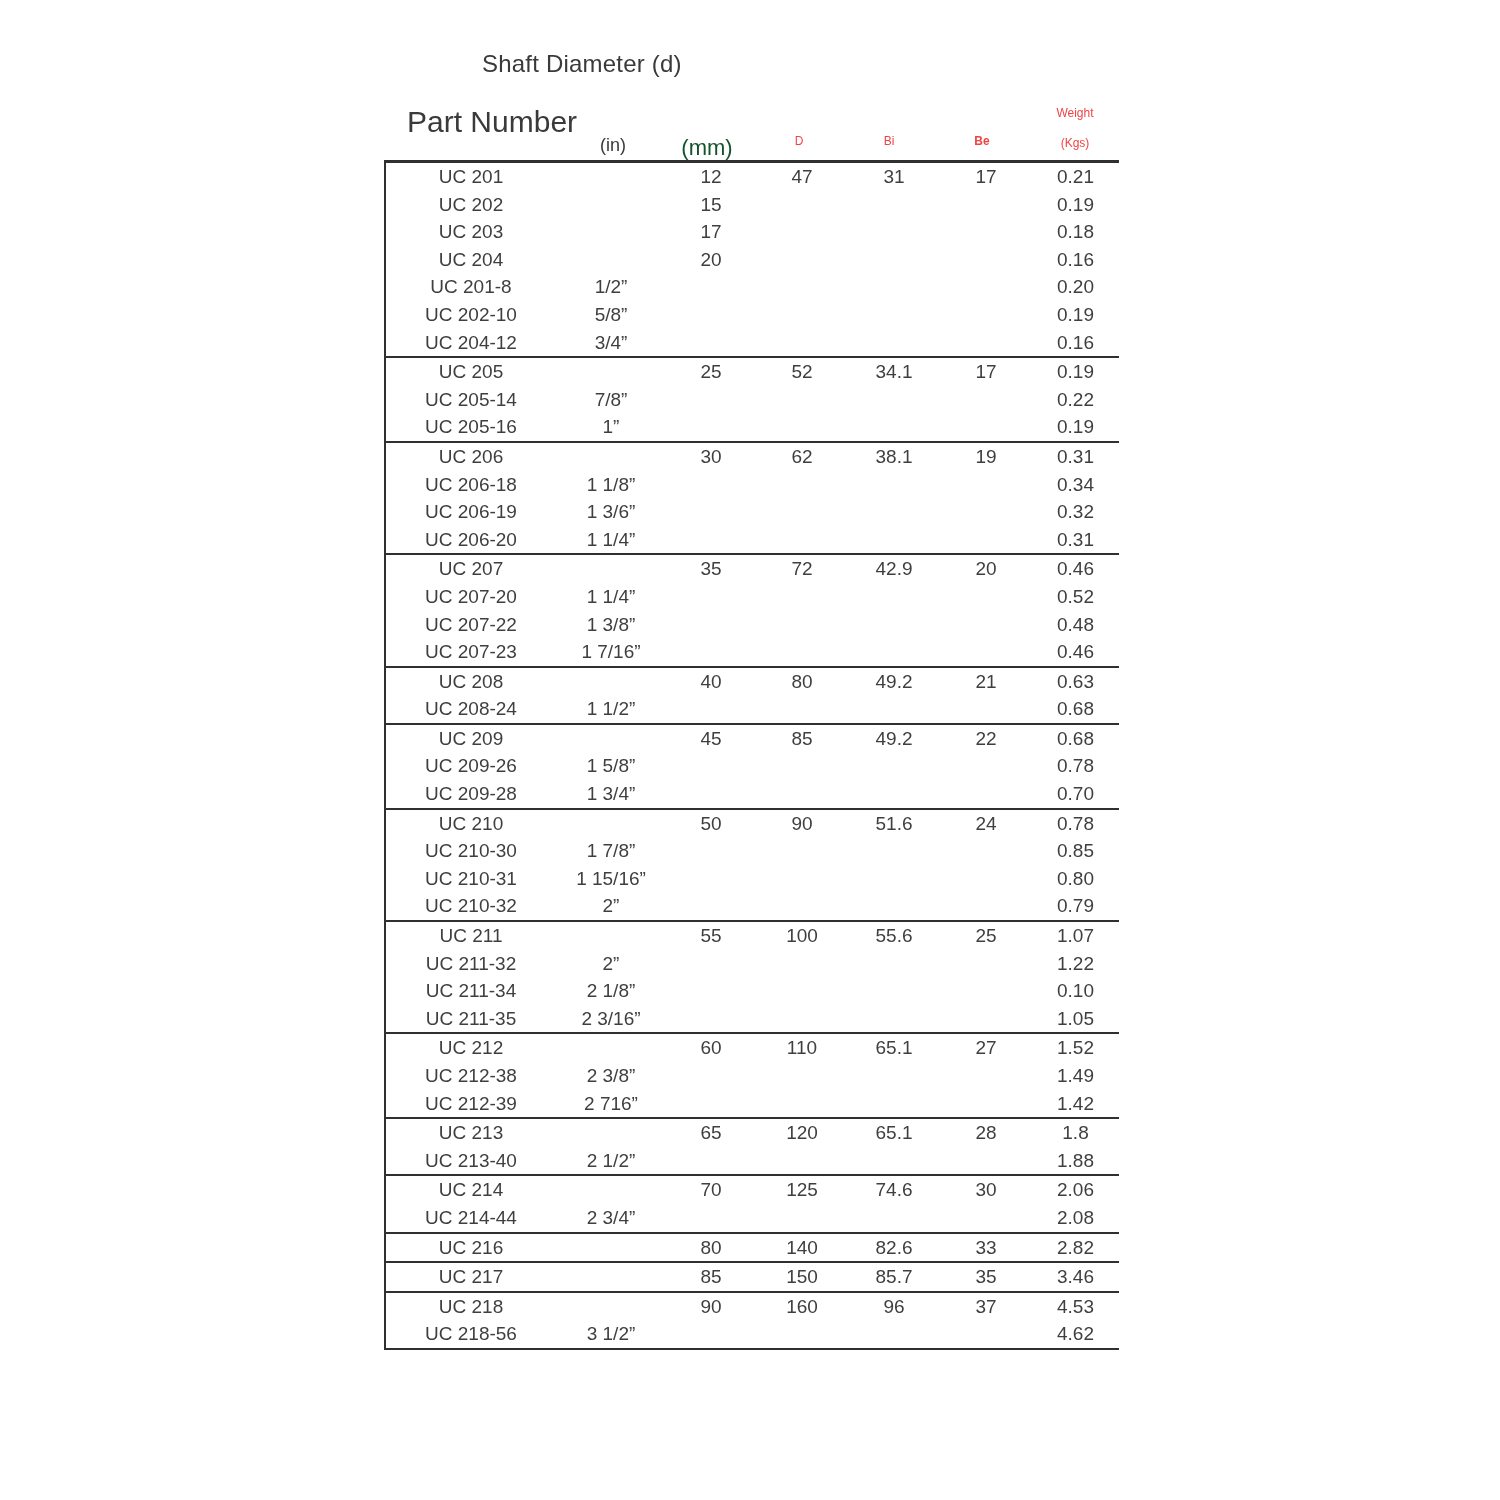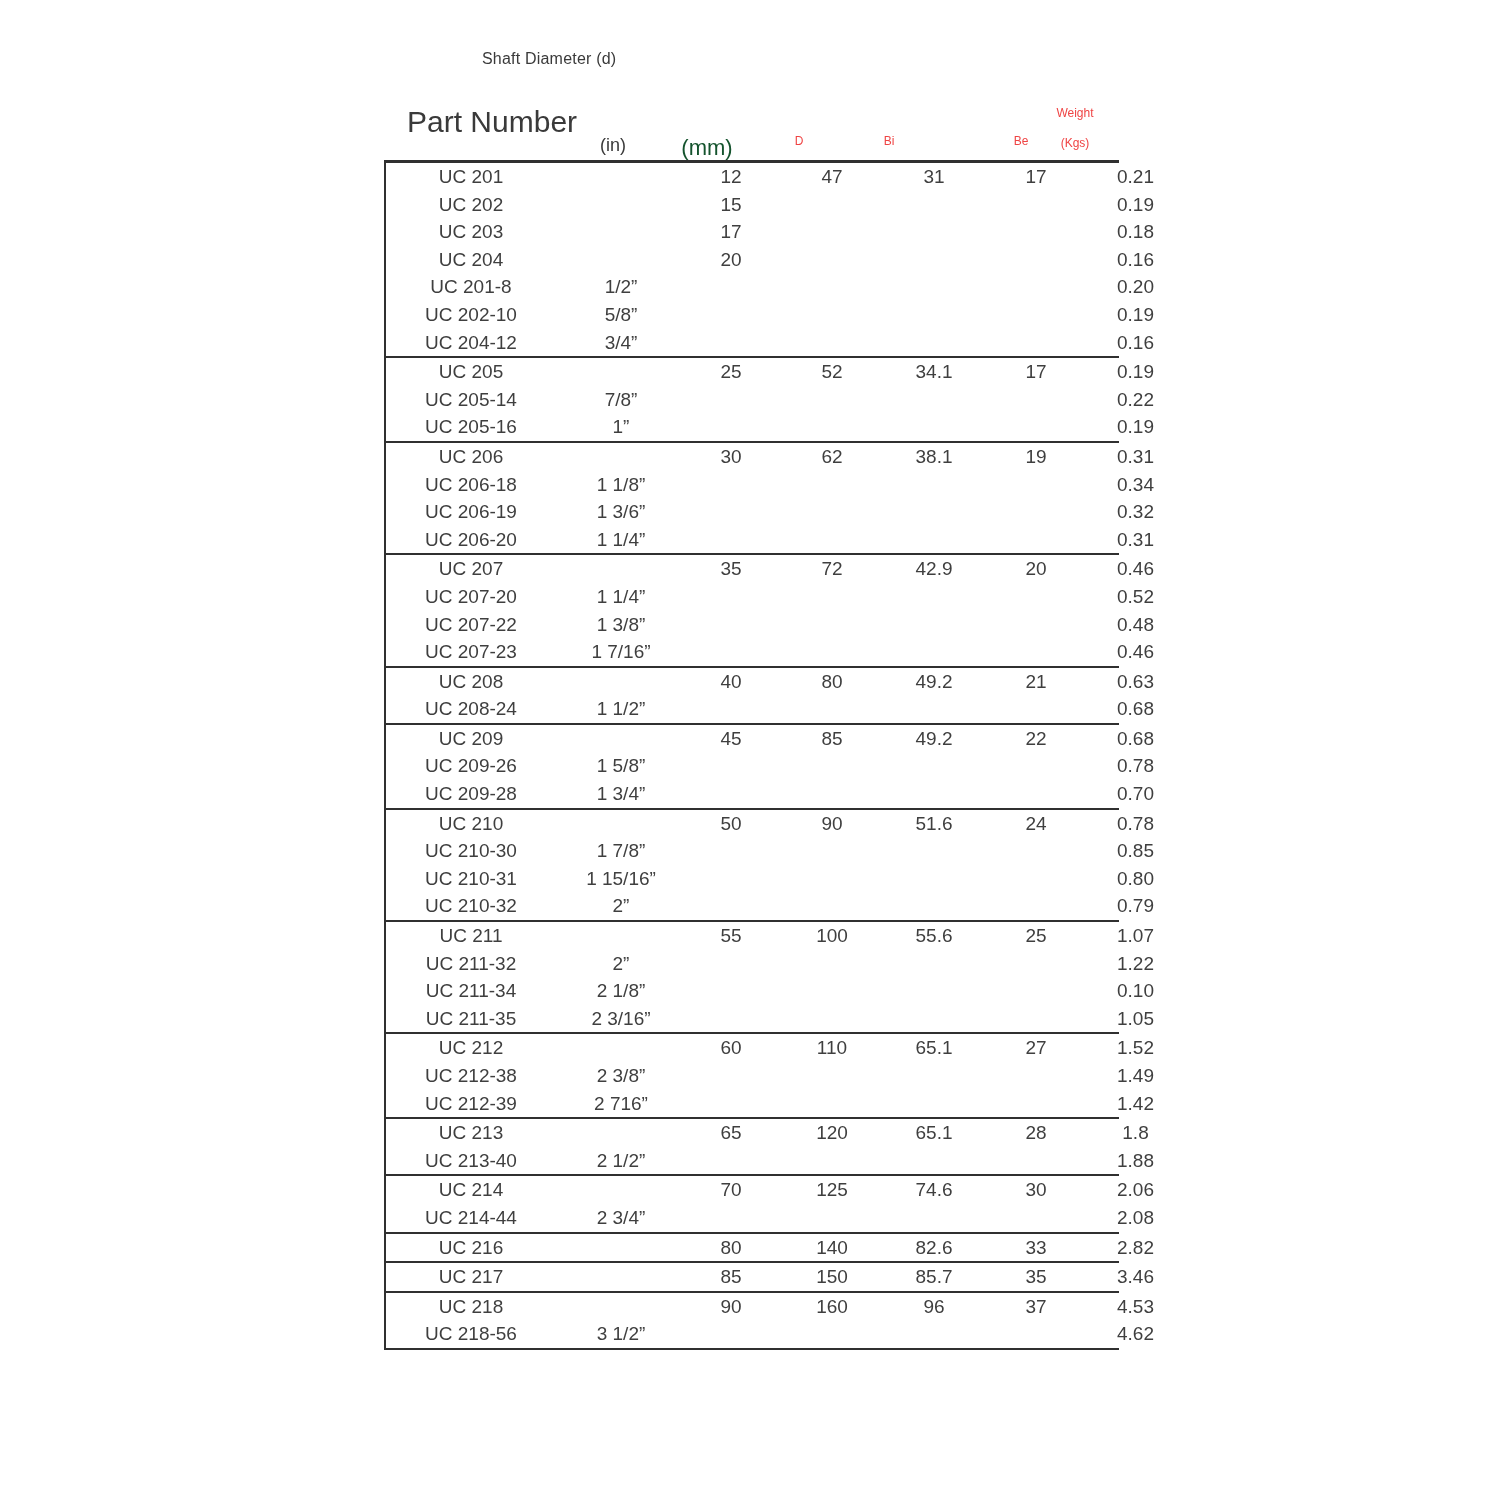--- a/index.html
+++ b/index.html
@@ -9,21 +9,21 @@
     background: #ffffff;
     font-family: "Liberation Sans", sans-serif;
     color: #3d3d3d;
     position: relative;
     overflow: hidden;
   }
   .page-title {
     position: absolute;
     left: 482px;
     top: 50px;
-    font-size: 16px;
+    font-size: 24px;
     color: #3a3a3a;
     letter-spacing: 0.2px;
   }
   .hdr-part {
     position: absolute;
     left: 407px;
     top: 105px;
     font-size: 30px;
     color: #3a3a3a;
   }
@@ -47,21 +47,21 @@
   }
   .hdr-small {
     position: absolute;
     width: 70px;
     text-align: center;
     font-size: 12px;
     color: #ef4444;
   }
   .hdr-d  { left: 764px; top: 134px; }
   .hdr-bi { left: 854px; top: 134px; }
-  .hdr-be { left: 986px; top: 134px; }
+  .hdr-be { left: 947px; top: 134px; font-weight: bold; }
   .hdr-weight { left: 1040px; top: 106px; }
   .hdr-kgs    { left: 1040px; top: 136px; }
 
   .spec-table {
     position: absolute;
     left: 384px;
     top: 160px;
     width: 733px;
     border-top: 3px solid #303030;
     border-left: 2px solid #303030;
@@ -70,21 +70,20 @@
   .group {
     border-bottom: 2px solid #303030;
   }
   .row {
     display: grid;
     grid-template-columns: 170px 110px 90px 92px 92px 92px 87px;
     height: 27.6px;
     line-height: 27.6px;
     font-size: 19px;
     color: #3f3f3f;
-    gap: 10px;
   }
   .cell {
     text-align: center;
     white-space: nowrap;
     overflow: visible;
   }
 </style>
 </head>
 <body>
 

